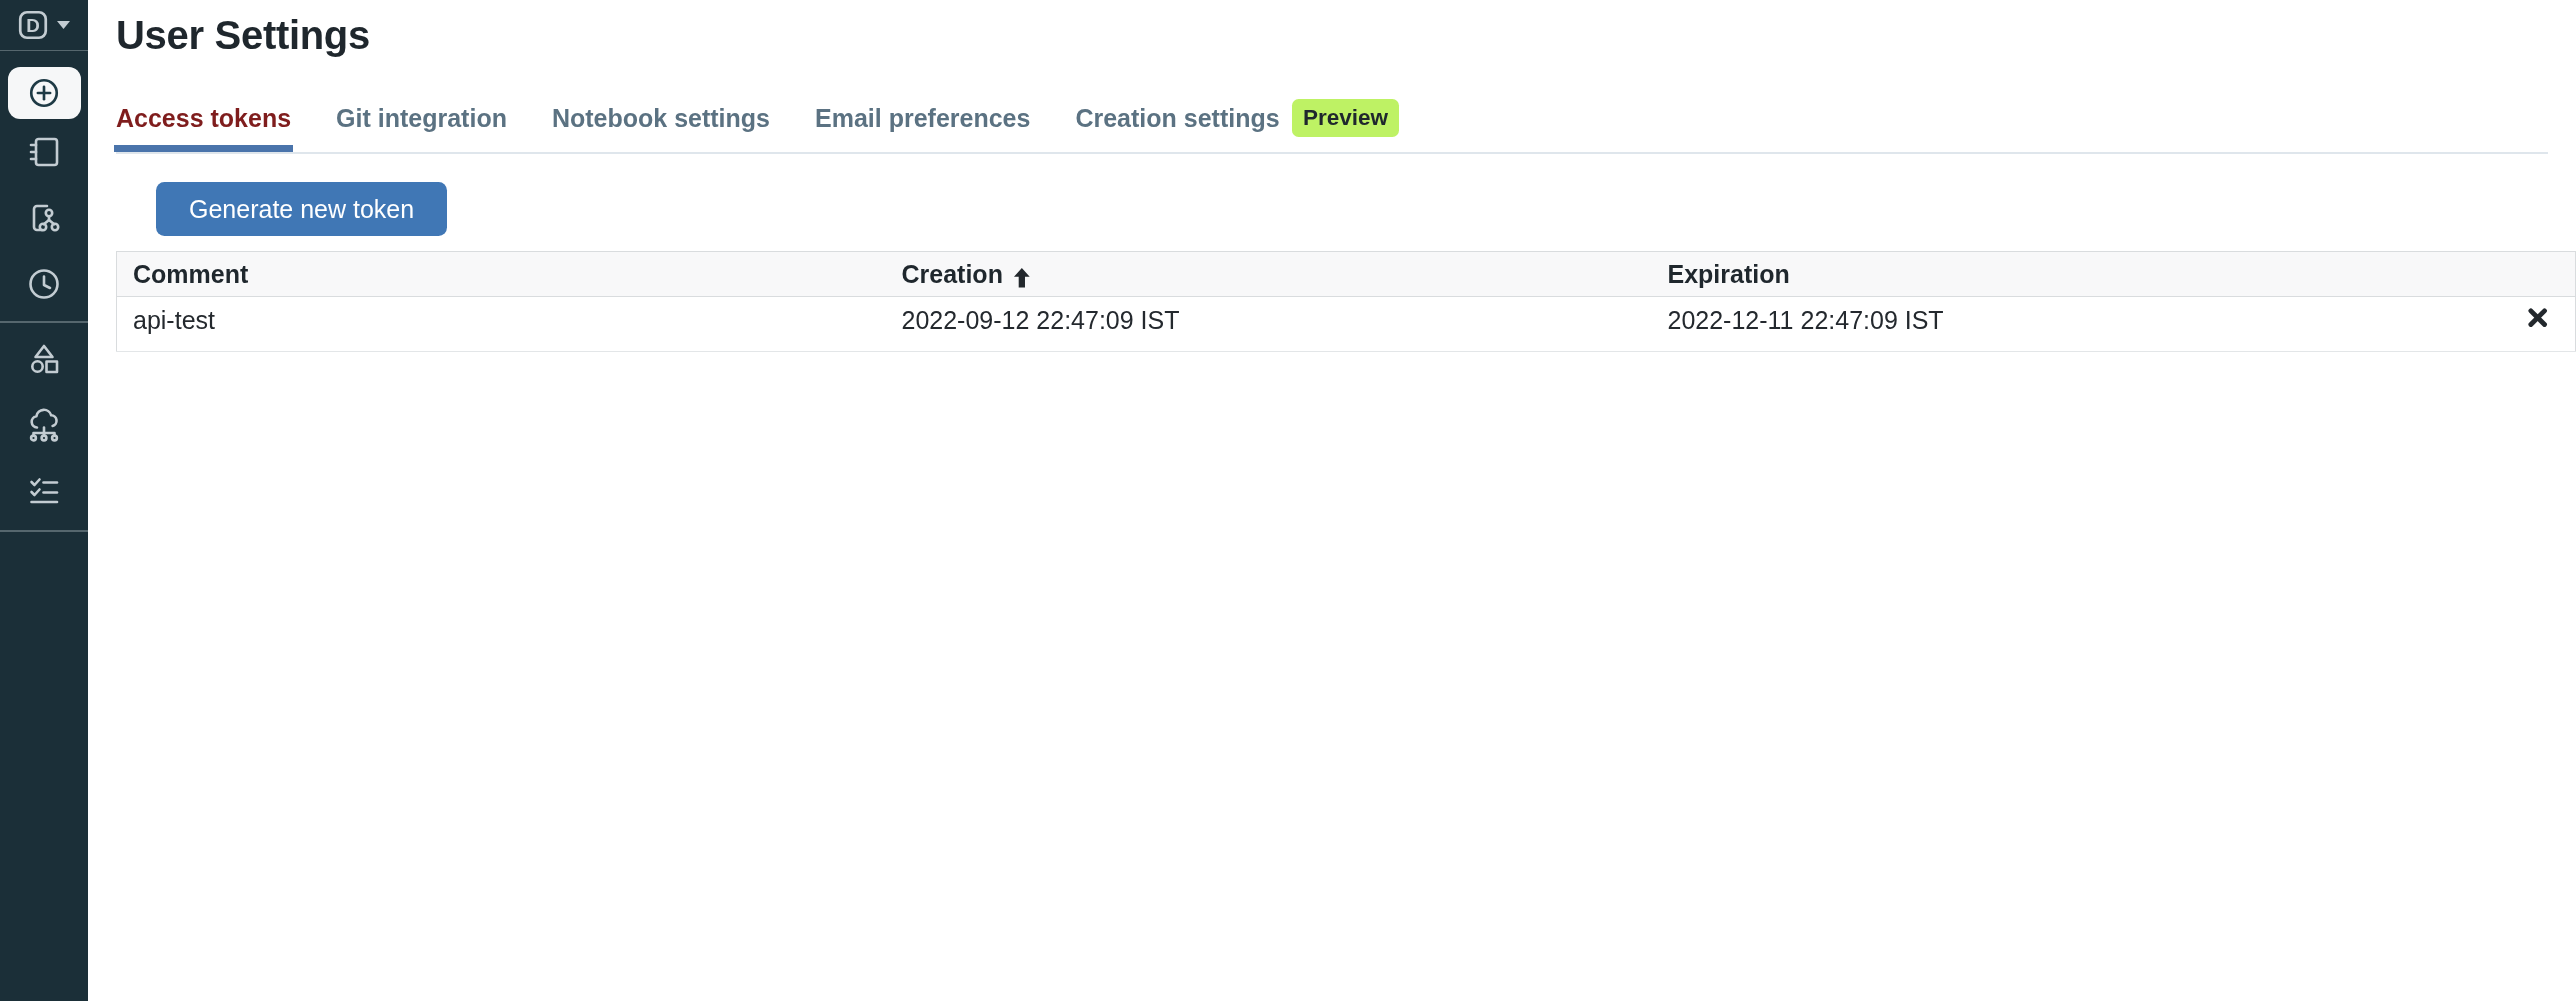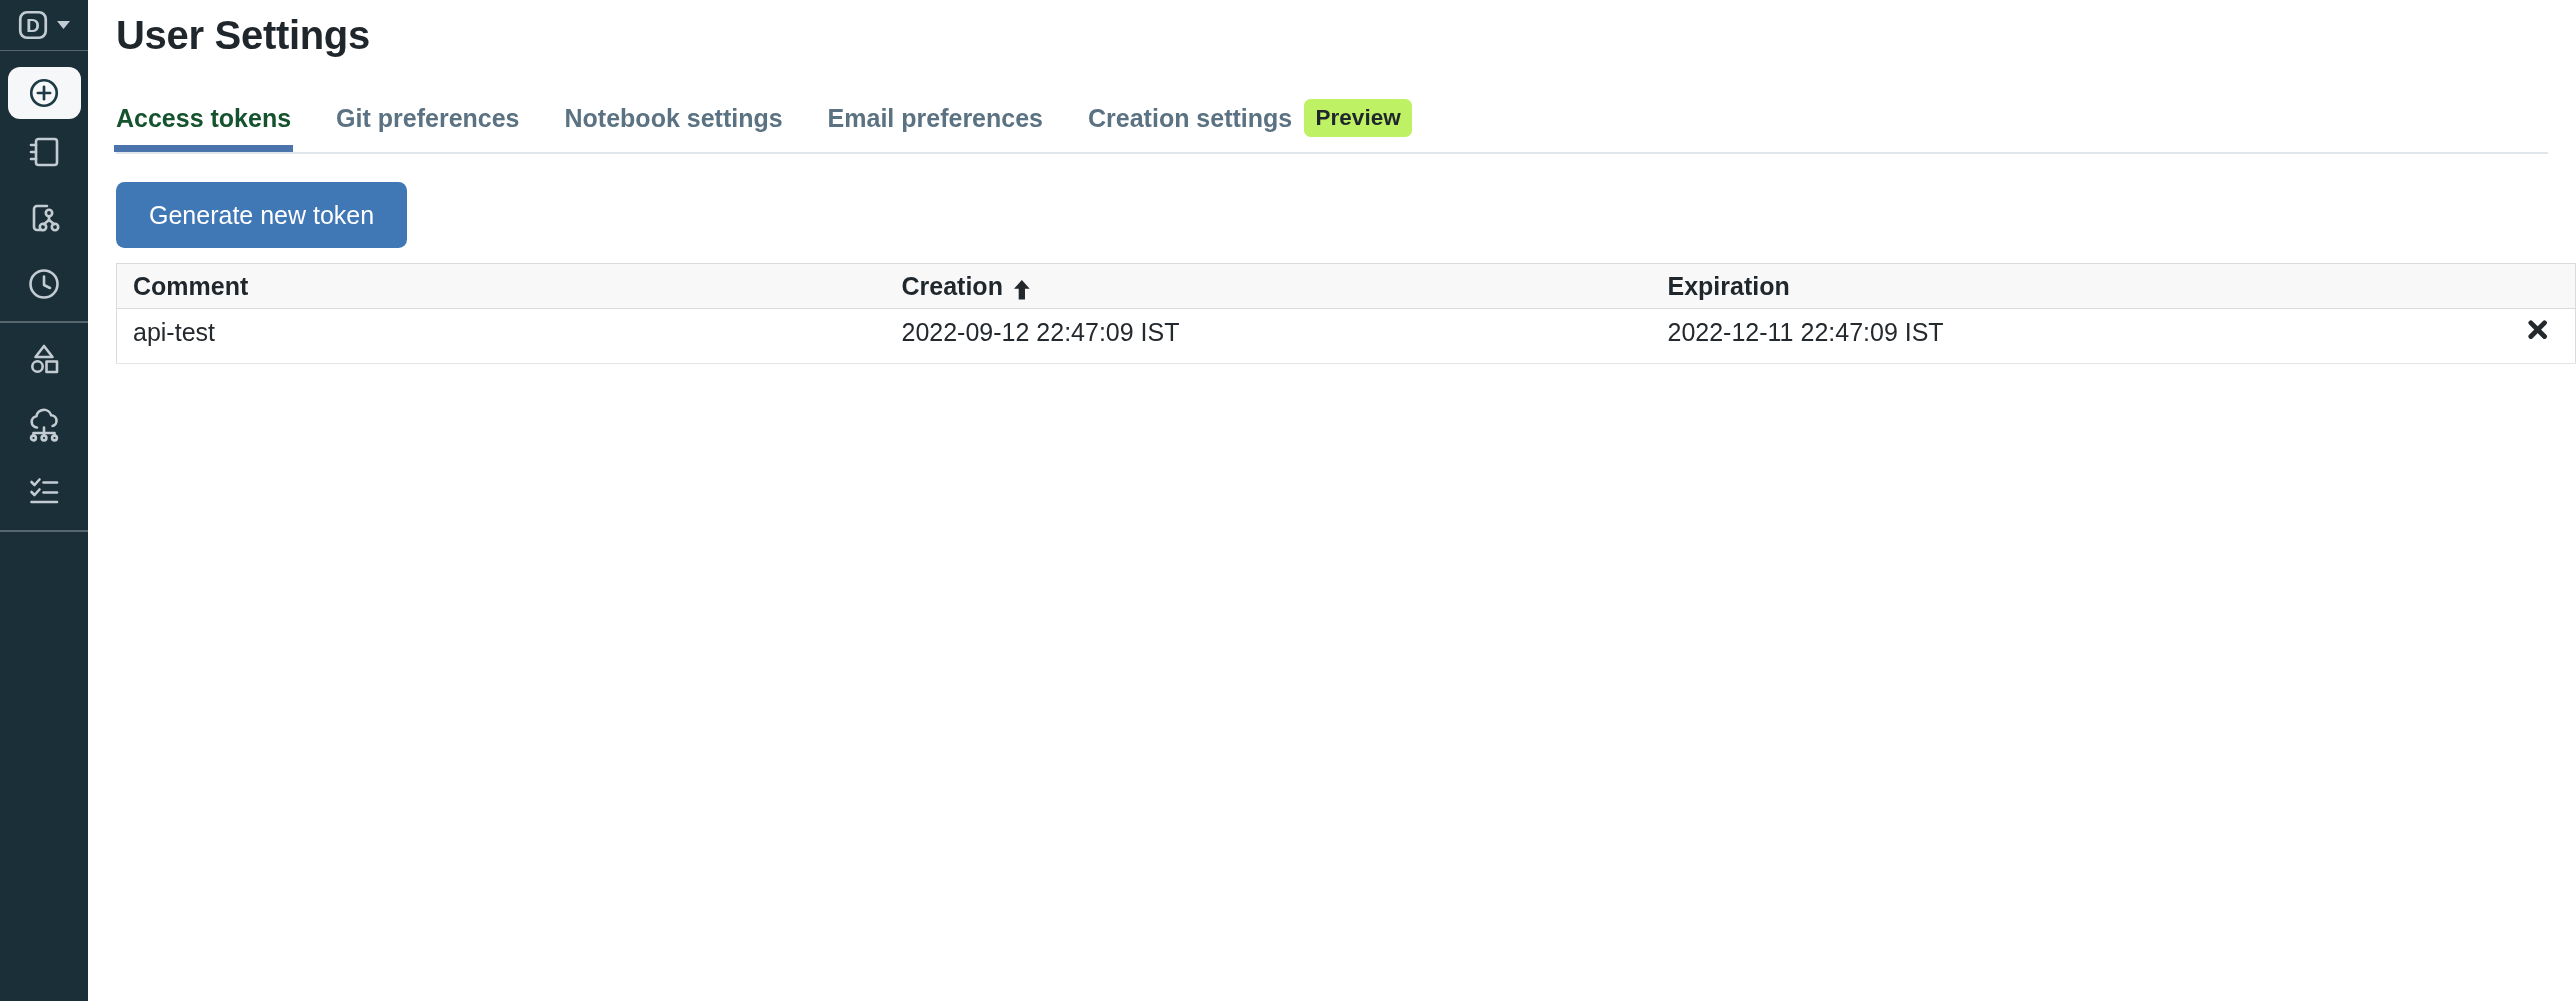--- a/index.html
+++ b/index.html
@@ -54,40 +54,40 @@
     margin-top: 41px; margin-right: 28px;
     border-bottom: 2.8px solid #dfe6ec;
   }
   .tab {
     position: relative;
     padding-bottom: 14px;
     font-size: 25px; font-weight: 600; color: #5b7282;
     cursor: pointer; white-space: nowrap;
     display: flex; align-items: center; gap: 12.2px;
   }
-  .tab.active { color: #14532d; font-weight: 700; }
+  .tab.active { color: #7f1d1d; font-weight: 700; }
   .tab.active::after {
     content: ""; position: absolute; left: -1.9px; right: -1.9px; bottom: -4.7px;
     height: 6.6px; background: #4a74ab;
   }
   .badge {
     background: #bef264; color: #1f272d;
     font-size: 22.5px; font-weight: 700; line-height: 1;
     padding: 7.5px 11.2px; border-radius: 6.6px;
     margin-bottom: 1.9px;
   }
 
   .desc { margin-top: 28px; font-size: 25px; color: #24292e; }
   .desc .link { color: #3d7ac2; cursor: pointer; text-decoration: none; }
 
   .gen-btn {
-    margin-top: 28px; height: 66px; padding: 0 33px;
+    margin-top: 28px; height: 54px; padding: 0 33px;
     background: #4077b5; color: #ffffff;
     font-size: 25px; font-weight: 400; font-family: inherit;
-    border: none; border-radius: 8.4px; cursor: pointer;
+    border: none; border-radius: 8.4px; cursor: pointer; margin-left: 40px;
   }
 
   table.token-table {
     margin-top: 15px; width: 100%;
     border-collapse: collapse;
     border: 0.9px solid #d9dcde;
   }
   .token-table th {
     background: #f8f8f9;
     border-bottom: 0.9px solid #d9dcde;
@@ -209,21 +209,21 @@
 </aside>
 
 <main class="main">
   <h1 class="page-title">User Settings</h1>
 
   <nav class="tabs">
     <div class="tab active">
       <span>Access tokens</span>
     </div>
     <div class="tab">
-      <span>Git preferences</span>
+      <span>Git integration</span>
     </div>
     <div class="tab">
       <span>Notebook settings</span>
     </div>
     <div class="tab">
       <span>Email preferences</span>
     </div>
     <div class="tab">
       <span>Creation settings</span>
       <span class="badge">Preview</span>

